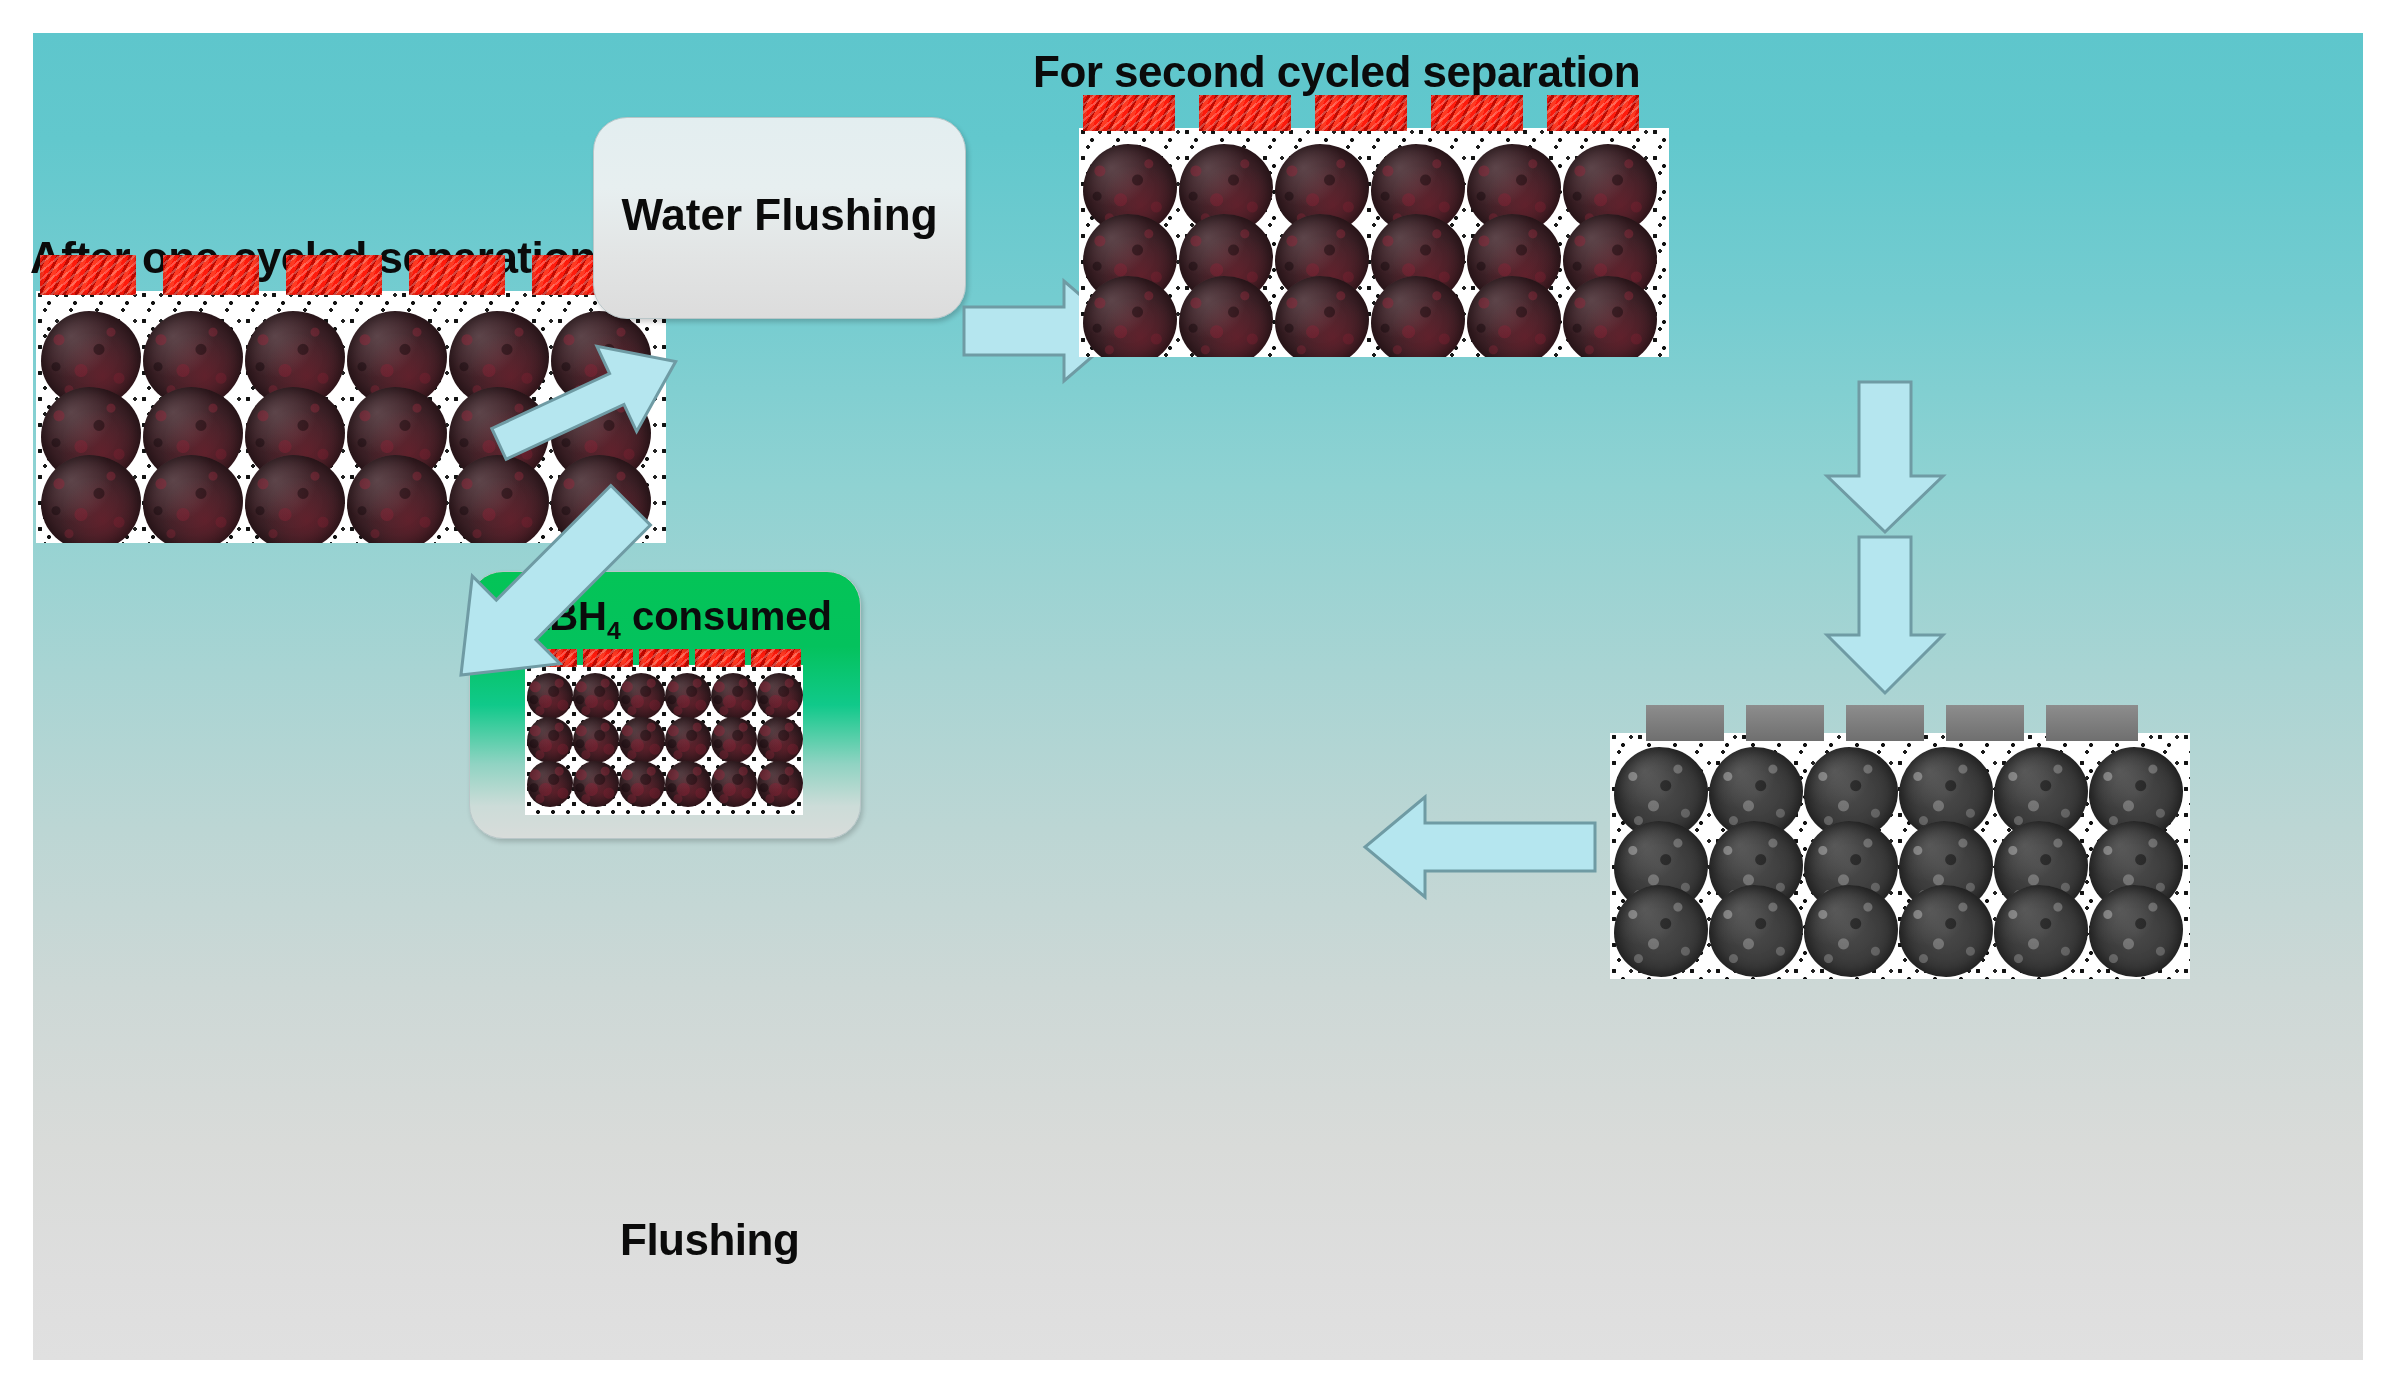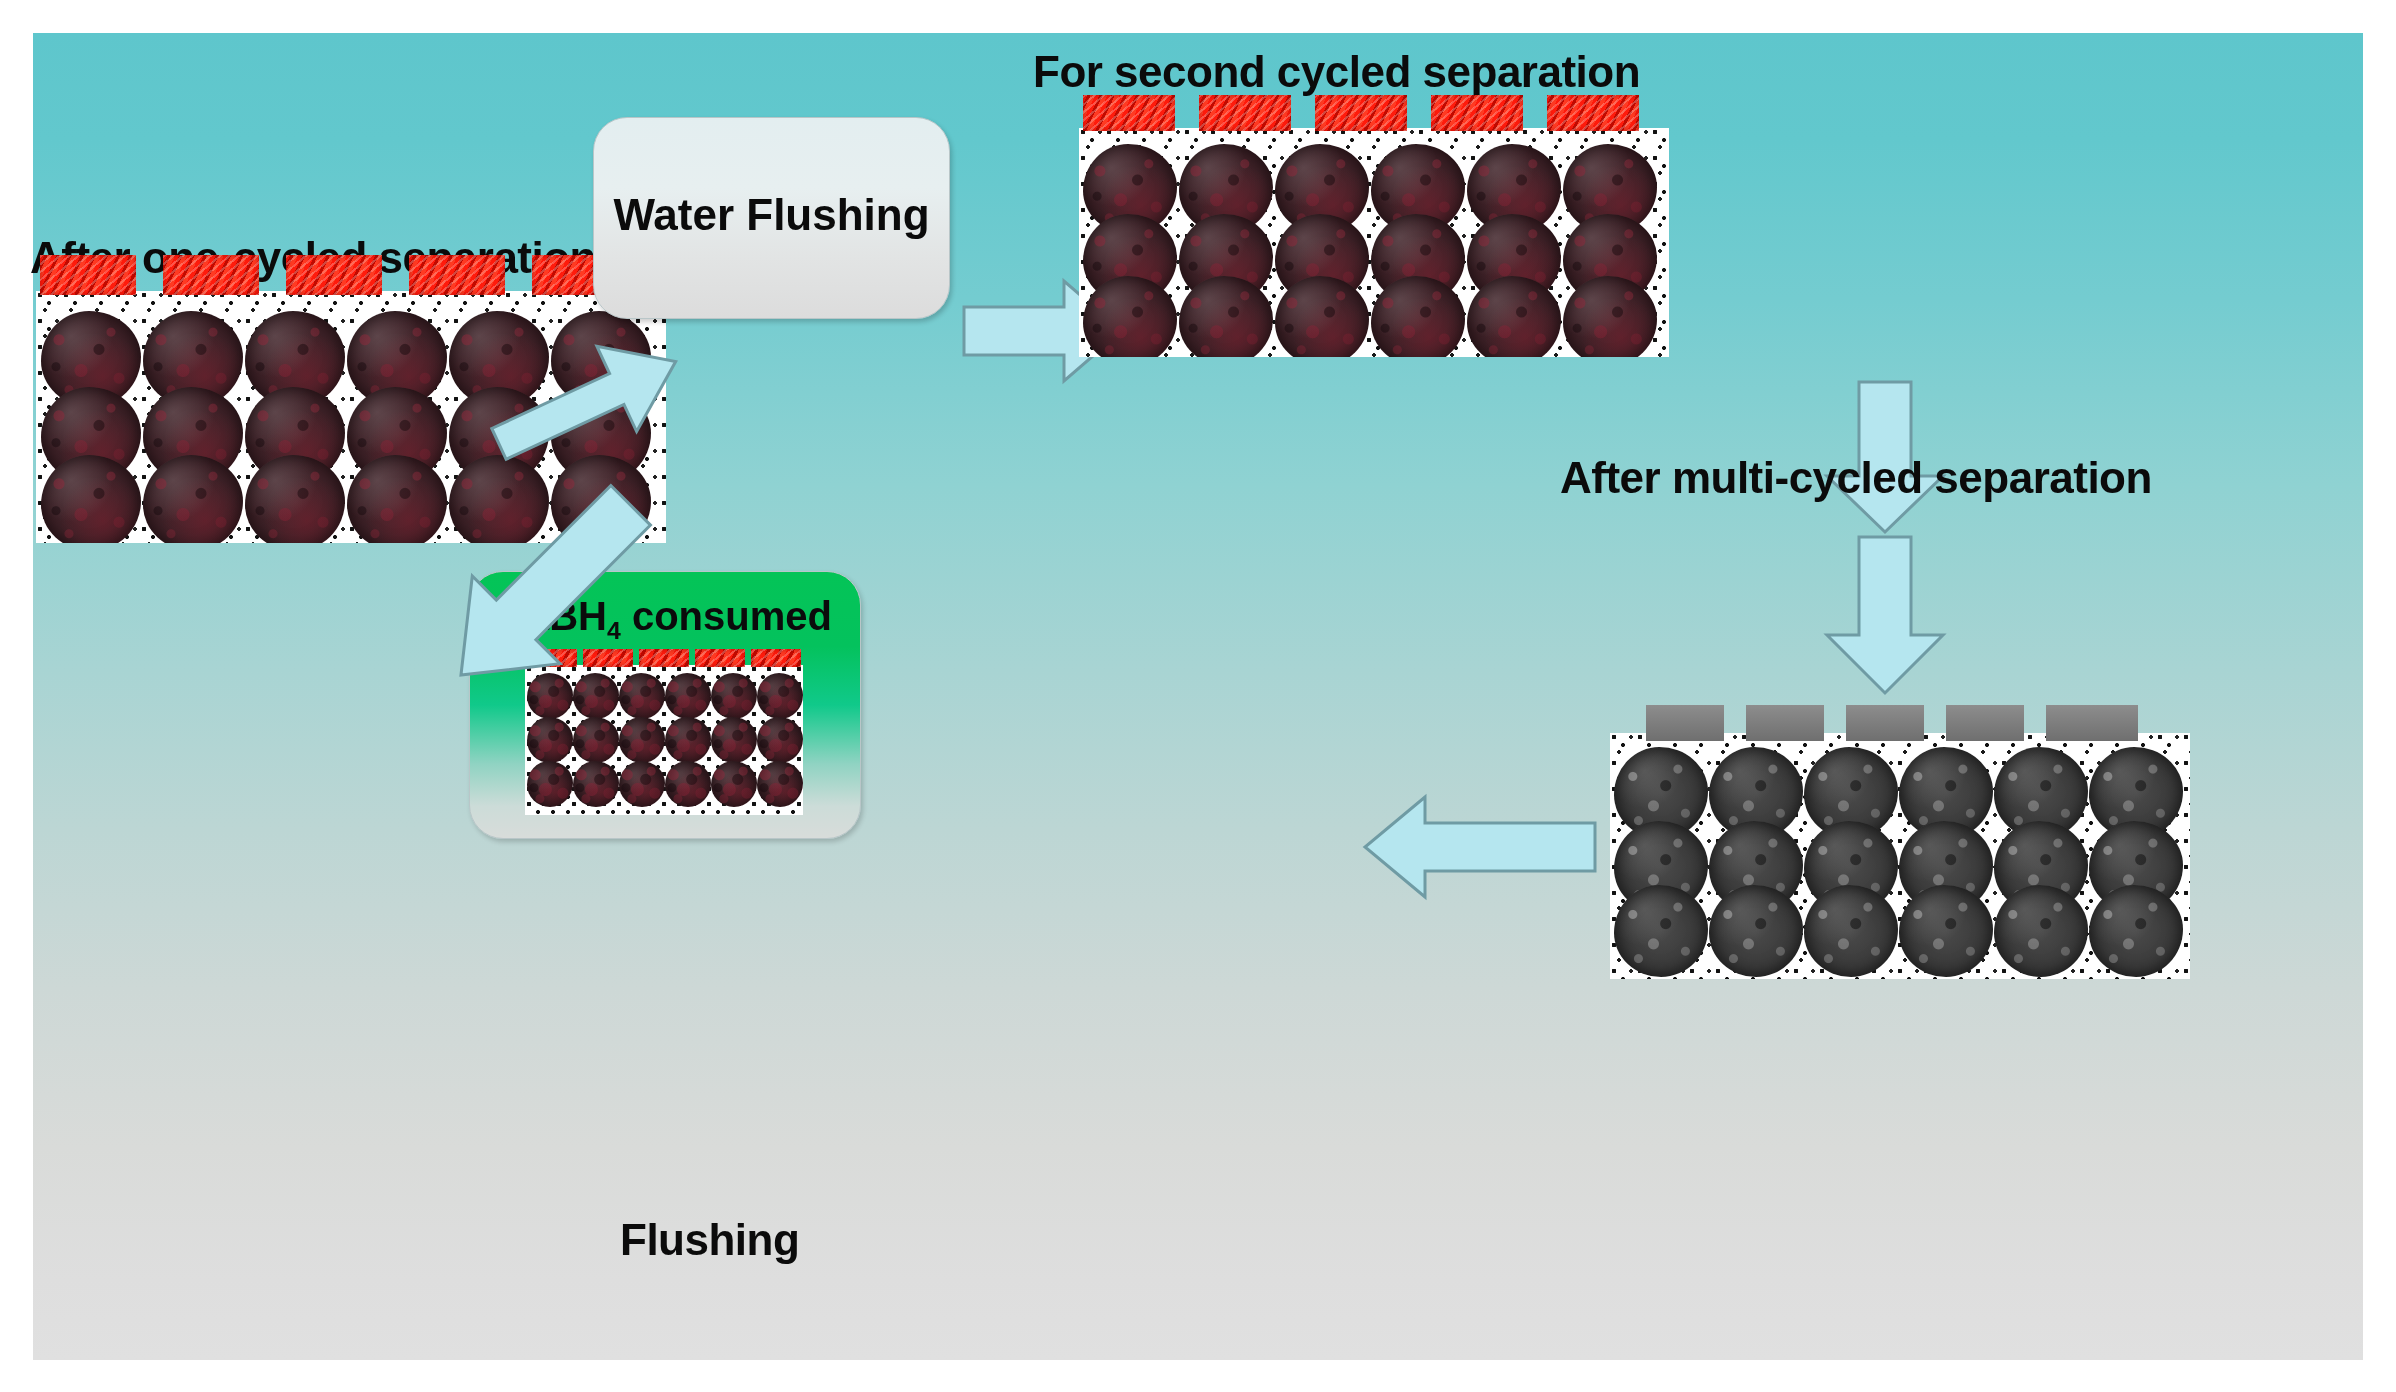--- a/index.html
+++ b/index.html
@@ -101,20 +101,21 @@
   
   .pbox{position:absolute;border-radius:34px;}
   .pbox .ptext{
     position:absolute;left:0;right:0;text-align:center;color:#0b0b0b;font-weight:bold;
     font-family:"Liberation Sans",sans-serif;white-space:nowrap;
   }
   #water-box{
     background:linear-gradient(to bottom,#e3eef0 0%,#e7eff0 35%,#e2e4e4 70%,#dcdcdc 100%);
     border:1px solid #b9c6c8;
     box-shadow:2px 3px 5px rgba(0,0,0,.20);
+    padding-left:16px;
   }
   #nabh4-box{
     background:linear-gradient(to bottom,#04c457 0%,#04c25d 28%,#10c98a 50%,#8fd3c2 72%,#ccdcd8 88%,#d8dcda 100%);
     border:1px solid #b9c6c8;
     box-shadow:2px 3px 5px rgba(0,0,0,.18);
   }
 
   
   .arrow{position:absolute;}
   .arrow svg{display:block;overflow:visible;}
@@ -211,21 +212,20 @@
     <div class="cap red" style="left:1282px;top:62px;width:92px;height:36px;"></div>
     <div class="cap red" style="left:1398px;top:62px;width:92px;height:36px;"></div>
     <div class="cap red" style="left:1514px;top:62px;width:92px;height:36px;"></div>
 
     <div class="arrow" style="left:1782px;top:345px;">
       <svg width="140" height="160" viewBox="0 0 140 160">
         <path class="apath" d="M 44 4 L 96 4 L 96 98 L 128 98 L 70 154 L 12 98 L 44 98 Z"></path>
       </svg>
     </div>
 
-    <div class="lbl" style="left:1527px;top:420px;font-size:44px;">After multi-cycled separation</div>
 
     <div class="arrow" style="left:1782px;top:500px;">
       <svg width="140" height="165" viewBox="0 0 140 165">
         <path class="apath" d="M 44 4 L 96 4 L 96 102 L 128 102 L 70 160 L 12 102 L 44 102 Z"></path>
       </svg>
     </div>
 
     <div class="panel" style="left:1577px;top:700px;width:580px;height:246px;">
       <div class="porous"></div>
       <div class="beads">

